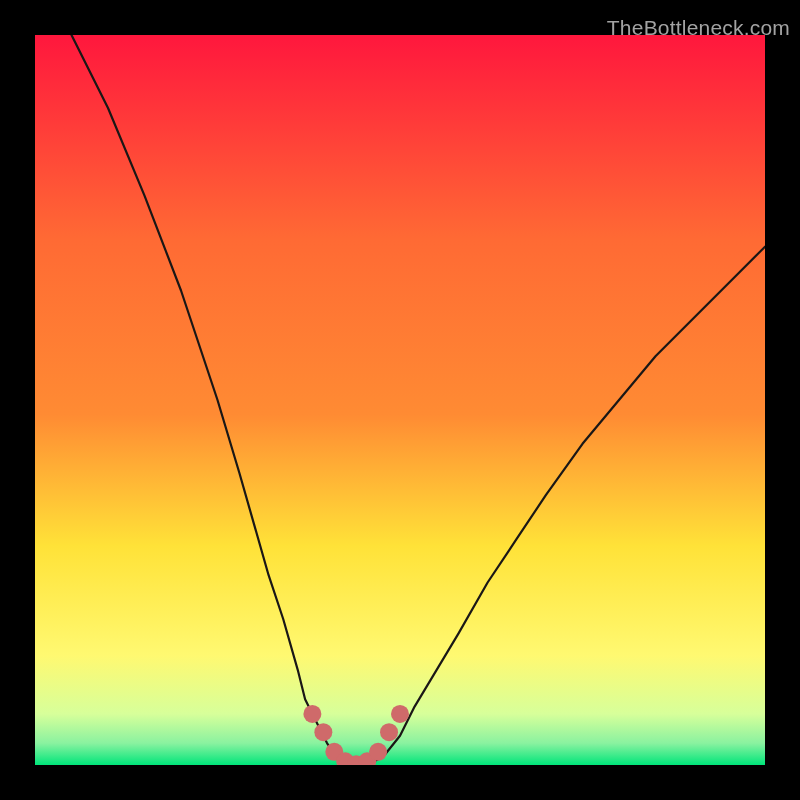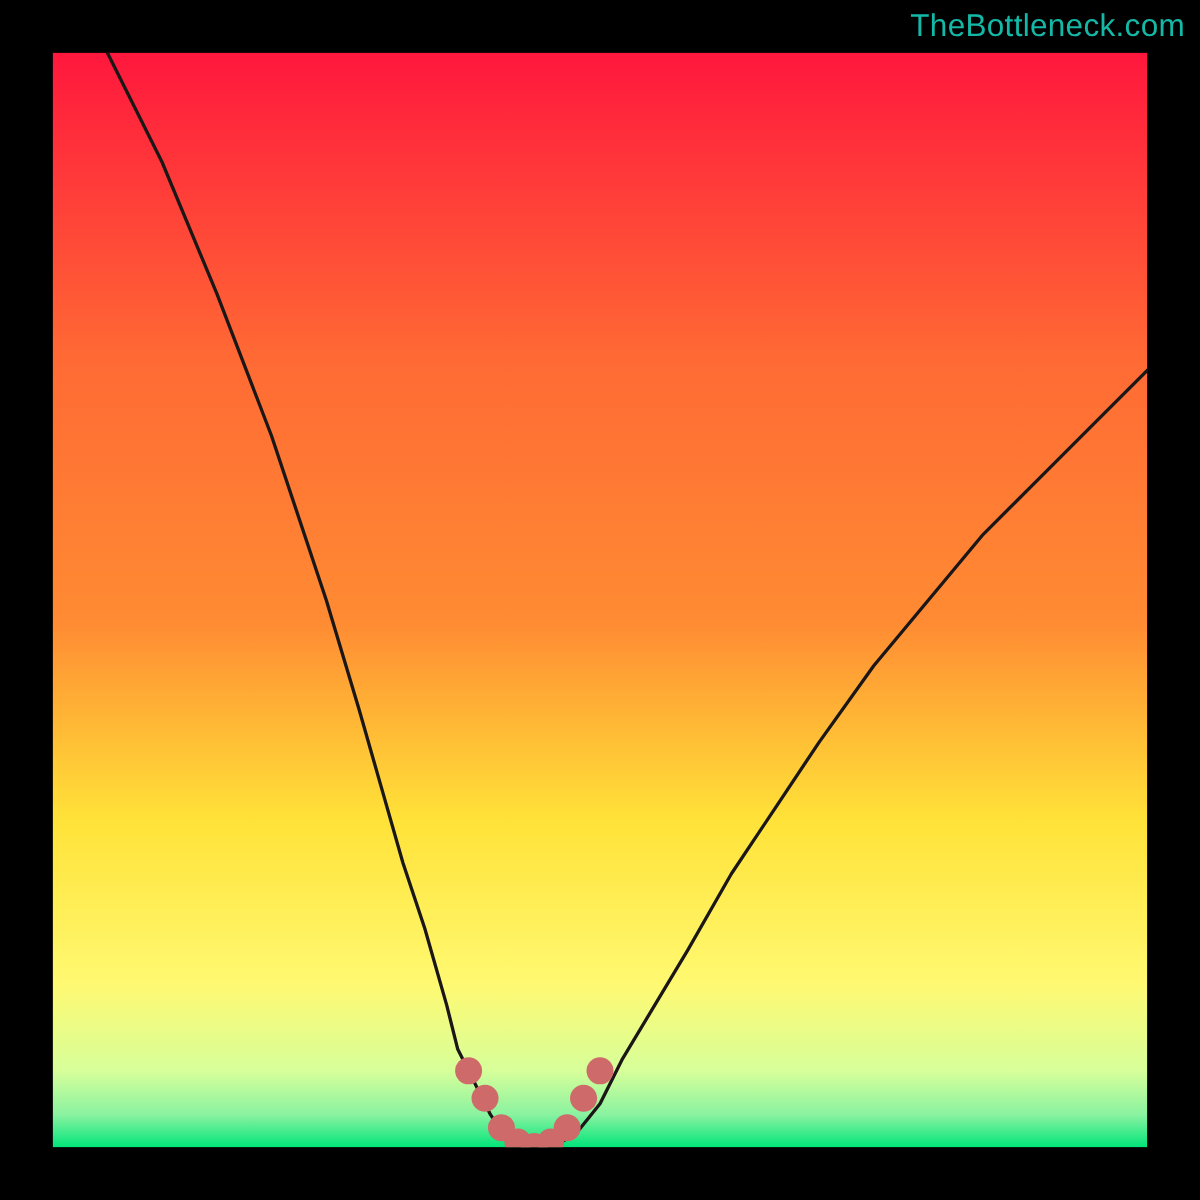--- a/index.html
+++ b/index.html
@@ -26,23 +26,23 @@
     height: 730px;
     overflow: hidden;
   }
   .plot-area svg {
     display: block;
     width: 730px;
     height: 730px;
   }
   .watermark {
     position: absolute;
-    top: 6px;
+    top: 16px;
     right: 10px;
-    color: #14b8a6;
+    color: #a3a3a3;
     font-size: 21px;
     font-weight: 500;
     letter-spacing: 0.2px;
     user-select: none;
   }
 </style>
 </head>
 <body>
 
 <div class="frame">

